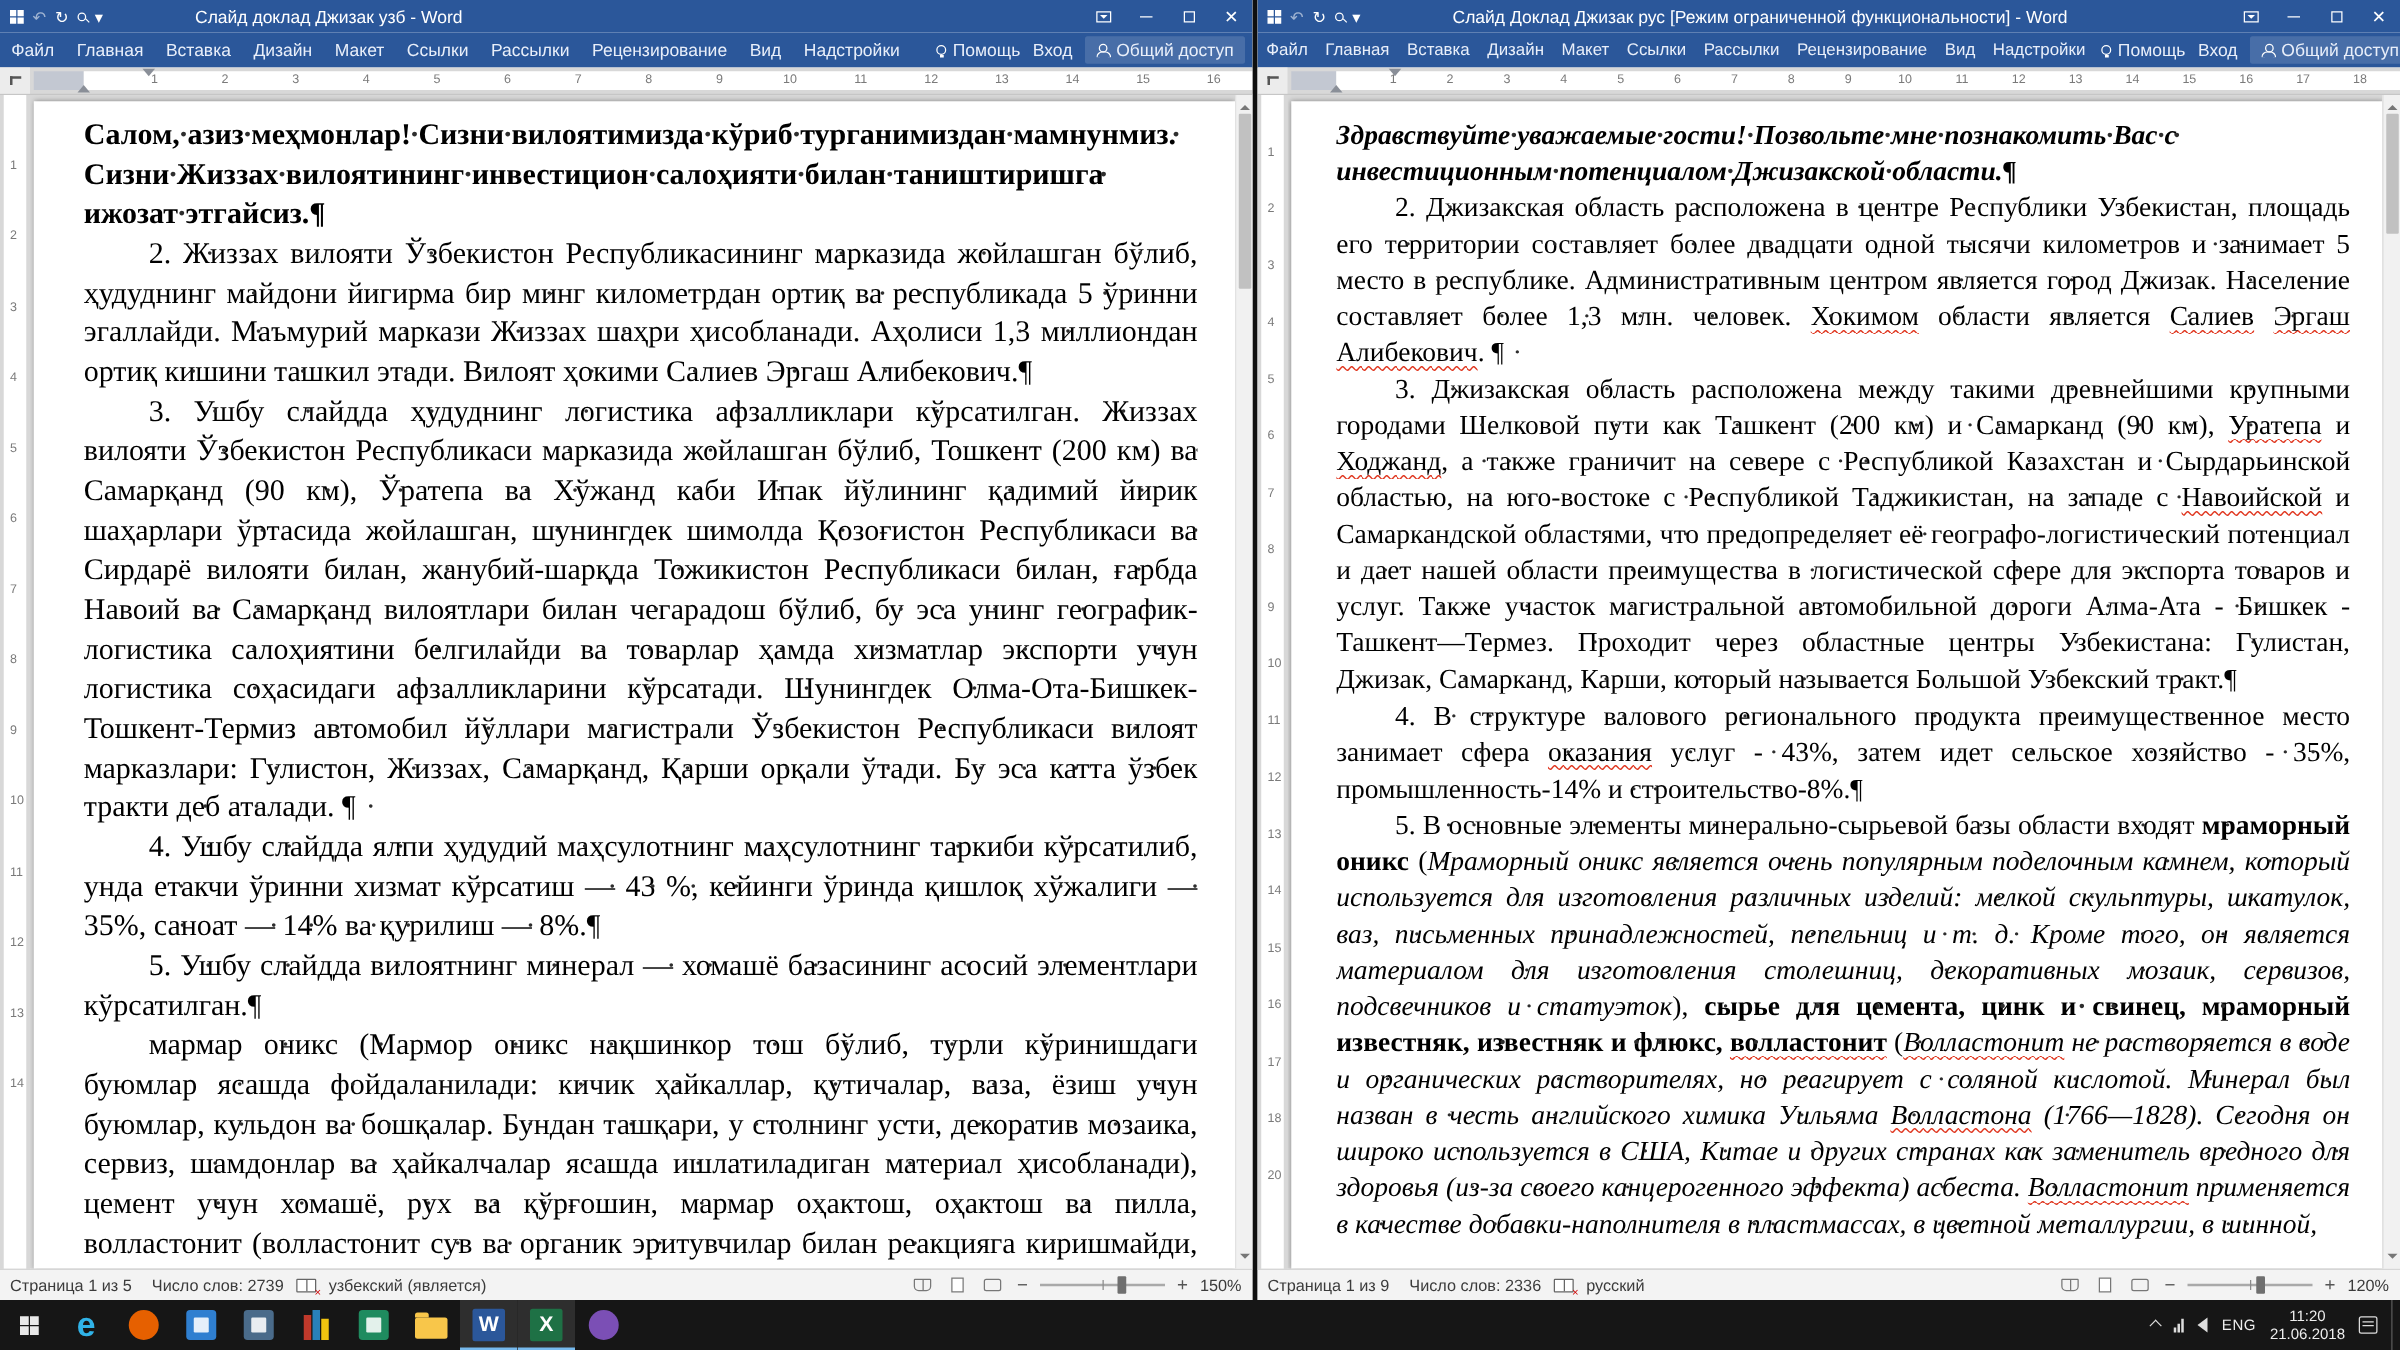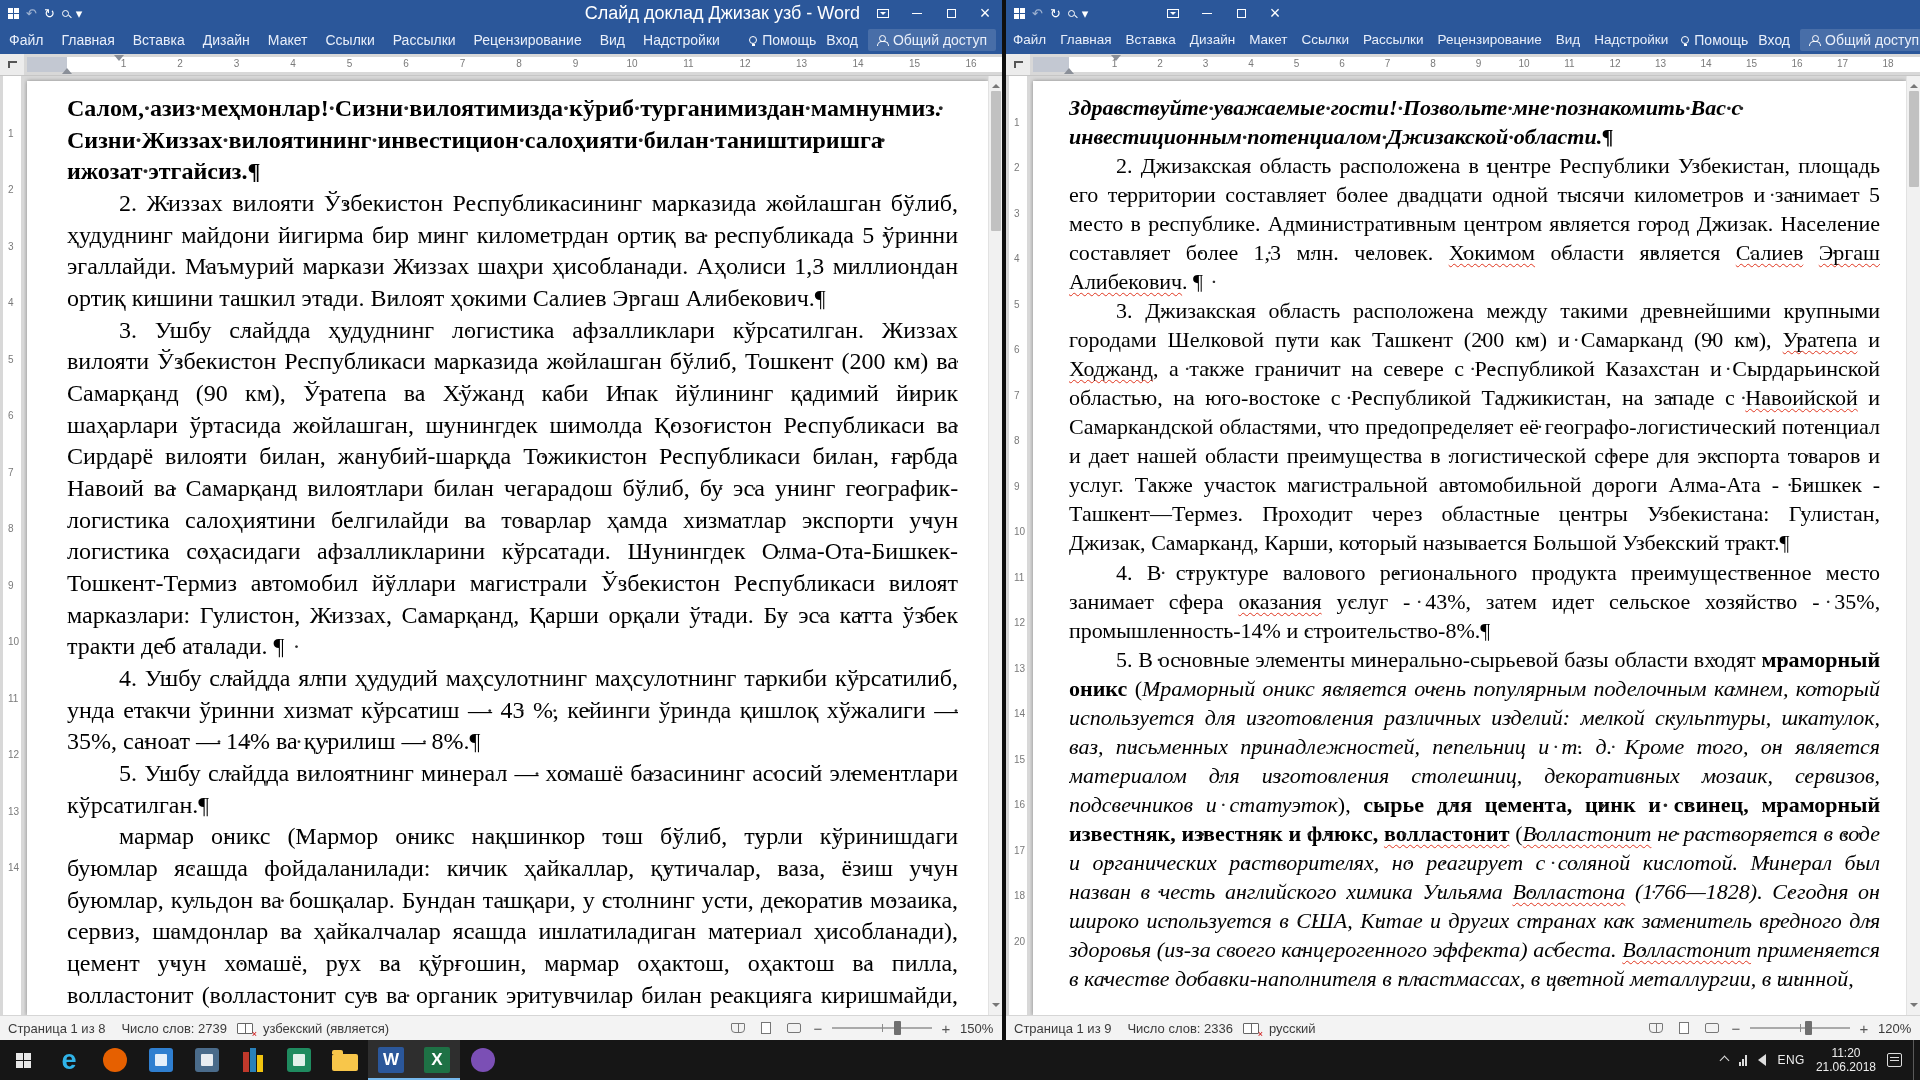--- a/index.html
+++ b/index.html
@@ -13,21 +13,21 @@
 
   
   .titlebar { height:26px; background:#2b579a; display:flex; align-items:center; color:#fff; flex:0 0 auto; }
   .qat { display:flex; align-items:center; gap:7px; padding-left:8px; width:150px; flex:0 0 auto; }
   .qbtn { display:flex; align-items:center; justify-content:center; font-size:13px; color:#fff; }
   .qbtn.dim { opacity:.55; }
   .wpanes { display:grid; grid-template-columns:5px 5px; grid-template-rows:5px 5px; gap:1px; }
   .wpanes i { background:#fff; }
   .mag { width:7px; height:7px; border:1px solid #fff; border-radius:50%; position:relative; display:inline-block; }
   .mag::after { content:""; width:4px; height:1px; background:#fff; position:absolute; right:-4px; bottom:-1px; transform:rotate(45deg); }
-  .title { flex:1; text-align:right; font-size:18px; white-space:nowrap; overflow:hidden; text-overflow:ellipsis; padding:0 6px; }
+  .title { flex:1; text-align:left; font-size:14px; white-space:nowrap; overflow:hidden; text-overflow:ellipsis; padding:0 6px; }
   .winctrl { display:flex; height:100%; flex:0 0 auto; }
   .wbtn { width:34px; display:flex; align-items:center; justify-content:center; height:100%; }
   .min-glyph { width:10px; height:1px; background:#fff; display:inline-block; }
   .restore-glyph { width:9px; height:9px; border:1px solid #fff; background:#2b579a; position:relative; display:inline-block; }
   .restore-glyph::before { content:""; position:absolute; top:-4px; left:3px; width:9px; height:9px; border:1px solid #fff; z-index:-1; }
   .wbtn.close { font-size:18px; line-height:1; }
   .rdo { width:12px; height:9px; border:1px solid #fff; position:relative; display:inline-block; }
   .rdo::after { content:""; position:absolute; left:2px; top:2px; border:3px solid transparent; border-top-color:#fff; }
 
   
@@ -261,21 +261,21 @@
           </div>
         </div>
         <div class="vscroll">
           <span class="sarrow"></span>
           <span class="sthumb"></span>
           <span class="sarrow down"></span>
         </div>
       </div>
 
       <footer class="statusbar">
-        <span class="sseg">Страница 1 из 8</span>
+        <span class="sseg">Страница 1 из 5</span>
         <span class="sseg">Число слов: 2739</span>
         <span class="bookicon"></span>
         <span class="sseg">узбекский (является)</span>
         <div class="sright">
           <span class="vbtn">
               <span class="vm-read"></span>
             </span>
           <span class="vbtn">
               <span class="vm-print"></span>
             </span>
@@ -304,20 +304,21 @@
                 <i></i>
               </span>
             </span>
           <span class="qbtn dim">↶</span>
           <span class="qbtn">↻</span>
           <span class="qbtn">
               <span class="mag"></span>
             </span>
           <span class="qbtn">▾</span>
         </div>
+        <div class="title">Слайд Доклад Джизак рус [Режим ограниченной функциональности] - Word</div>
         <div class="winctrl">
           <span class="wbtn">
               <span class="rdo"></span>
             </span>
           <span class="wbtn">
               <span class="min-glyph"></span>
             </span>
           <span class="wbtn">
               <span class="restore-glyph"></span>
             </span>

